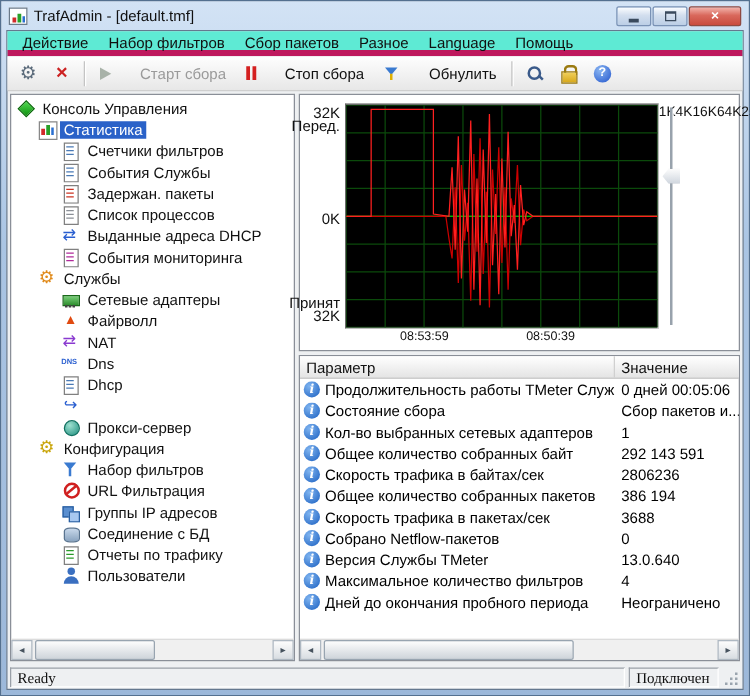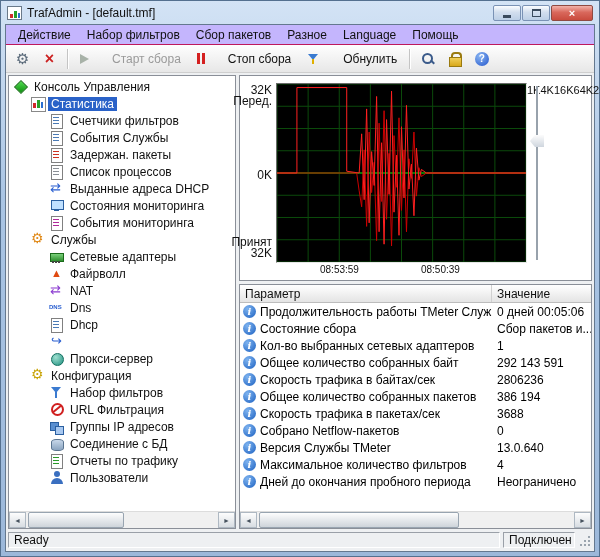--- a/index.html
+++ b/index.html
@@ -22,21 +22,21 @@
   .wbtn { height:16px; width:28px; border:1px solid #7a92b5; border-radius:2px;
     background:linear-gradient(#fbfdff,#d2deee 45%,#bccfe6); display:flex; align-items:center; justify-content:center; }
   .wbtn.close { width:42px; background:linear-gradient(#f2b3ab,#d9685c 45%,#c94b3e); border-color:#8f4a42;
     color:#fff; font-weight:bold; font-size:11px; }
   .g-min { width:8px; height:3px; background:#3a4a5d; margin-top:7px; }
   .g-max { width:9px; height:8px; border:1px solid #3a4a5d; border-top-width:2px; }
 
   
   .app { flex:1; min-height:0; background:#eef0f2; border:1px solid #64788f; display:flex; flex-direction:column; }
 
-  .menubar { height:20px; background:#c4b5fd; border-bottom:1px solid #be185d; display:flex; align-items:flex-end; padding-left:4px; }
+  .menubar { height:20px; background:#5eead4; border-bottom:5px solid #be185d; display:flex; align-items:flex-start; padding-left:4px; }
   .menu-item { padding:2px 8px; color:#111; }
 
   .toolbar { height:28px; background:linear-gradient(#fefefe,#e7e7e7); border-bottom:1px solid #cfcfcf;
     display:flex; align-items:center; padding:0 4px; gap:2px; }
   .tibtn { width:25px; height:22px; display:flex; align-items:center; justify-content:center; }
   .tbtn { display:flex; align-items:center; gap:23px; padding:2px 7px; height:22px; color:#111; }
   .tbtn.disabled { color:#9a9a9a; }
   .tsep { width:1px; height:20px; background:#c4c4c4; box-shadow:1px 0 0 #fff; margin:0 3px; }
 
   .i-gear { font-size:15px; color:#5a6a7a; line-height:1; }
@@ -144,21 +144,21 @@
   
   .hscroll { height:17px; background:#f0f0f0; border-top:1px solid #dcdcdc; display:flex; flex:0 0 17px; }
   .sb-btn { width:17px; background:linear-gradient(#fdfdfd,#d8dde2); border:1px solid #aeb8c2;
     font-size:7px; color:#46525e; display:flex; align-items:center; justify-content:center; }
   .sb-track { flex:1; position:relative; }
   .sb-thumb { position:absolute; top:0; bottom:0; background:linear-gradient(#fdfdfd,#ced4da);
     border:1px solid #98a4b0; border-radius:2px; }
   .thumb-tree { left:2px; width:96px; } .thumb-table { left:2px; width:200px; }
 
   
-  .statusbar { height:20px; display:flex; gap:3px; padding:1px 2px 0; }
+  .statusbar { height:20px; display:flex; align-items:center; gap:3px; padding:1px 2px 0;font-family:Liberation Serif, serif; }
   .sb-cell { height:16px; line-height:14px; padding:0 5px; border:1px solid; border-color:#9aa0a8 #fff #fff #9aa0a8; color:#111; white-space:nowrap; overflow:hidden; }
   .sb-left { flex:1; }
   .sb-right { width:72px; }
   .grip { width:14px; height:16px; position:relative; }
   .grip::before { content:''; position:absolute; right:2px; bottom:2px; width:2px; height:2px; background:#9aa4ae;
     box-shadow:-4px 0 0 #9aa4ae, 0 -4px 0 #9aa4ae, -8px 0 0 #9aa4ae, -4px -4px 0 #9aa4ae, 0 -8px 0 #9aa4ae; }
 </style>
 </head>
 <body>
 
@@ -265,24 +265,20 @@
             <div class="node lv2">
               <span class="ti ti-doc acc-gray"></span>
               <span class="lbl">Список процессов</span>
             </div>
 
             <div class="node lv2">
               <span class="ti ti-arrows"></span>
               <span class="lbl">Выданные адреса DHCP</span>
             </div>
 
-            <div class="node lv2">
-              <span class="ti ti-monitor"></span>
-              <span class="lbl">Состояния мониторинга</span>
-            </div>
 
             <div class="node lv2">
               <span class="ti ti-doc acc-magenta"></span>
               <span class="lbl">События мониторинга</span>
             </div>
 
             <div class="node lv1">
               <span class="ti ti-gear g-orange"></span>
               <span class="lbl">Службы</span>
             </div>

